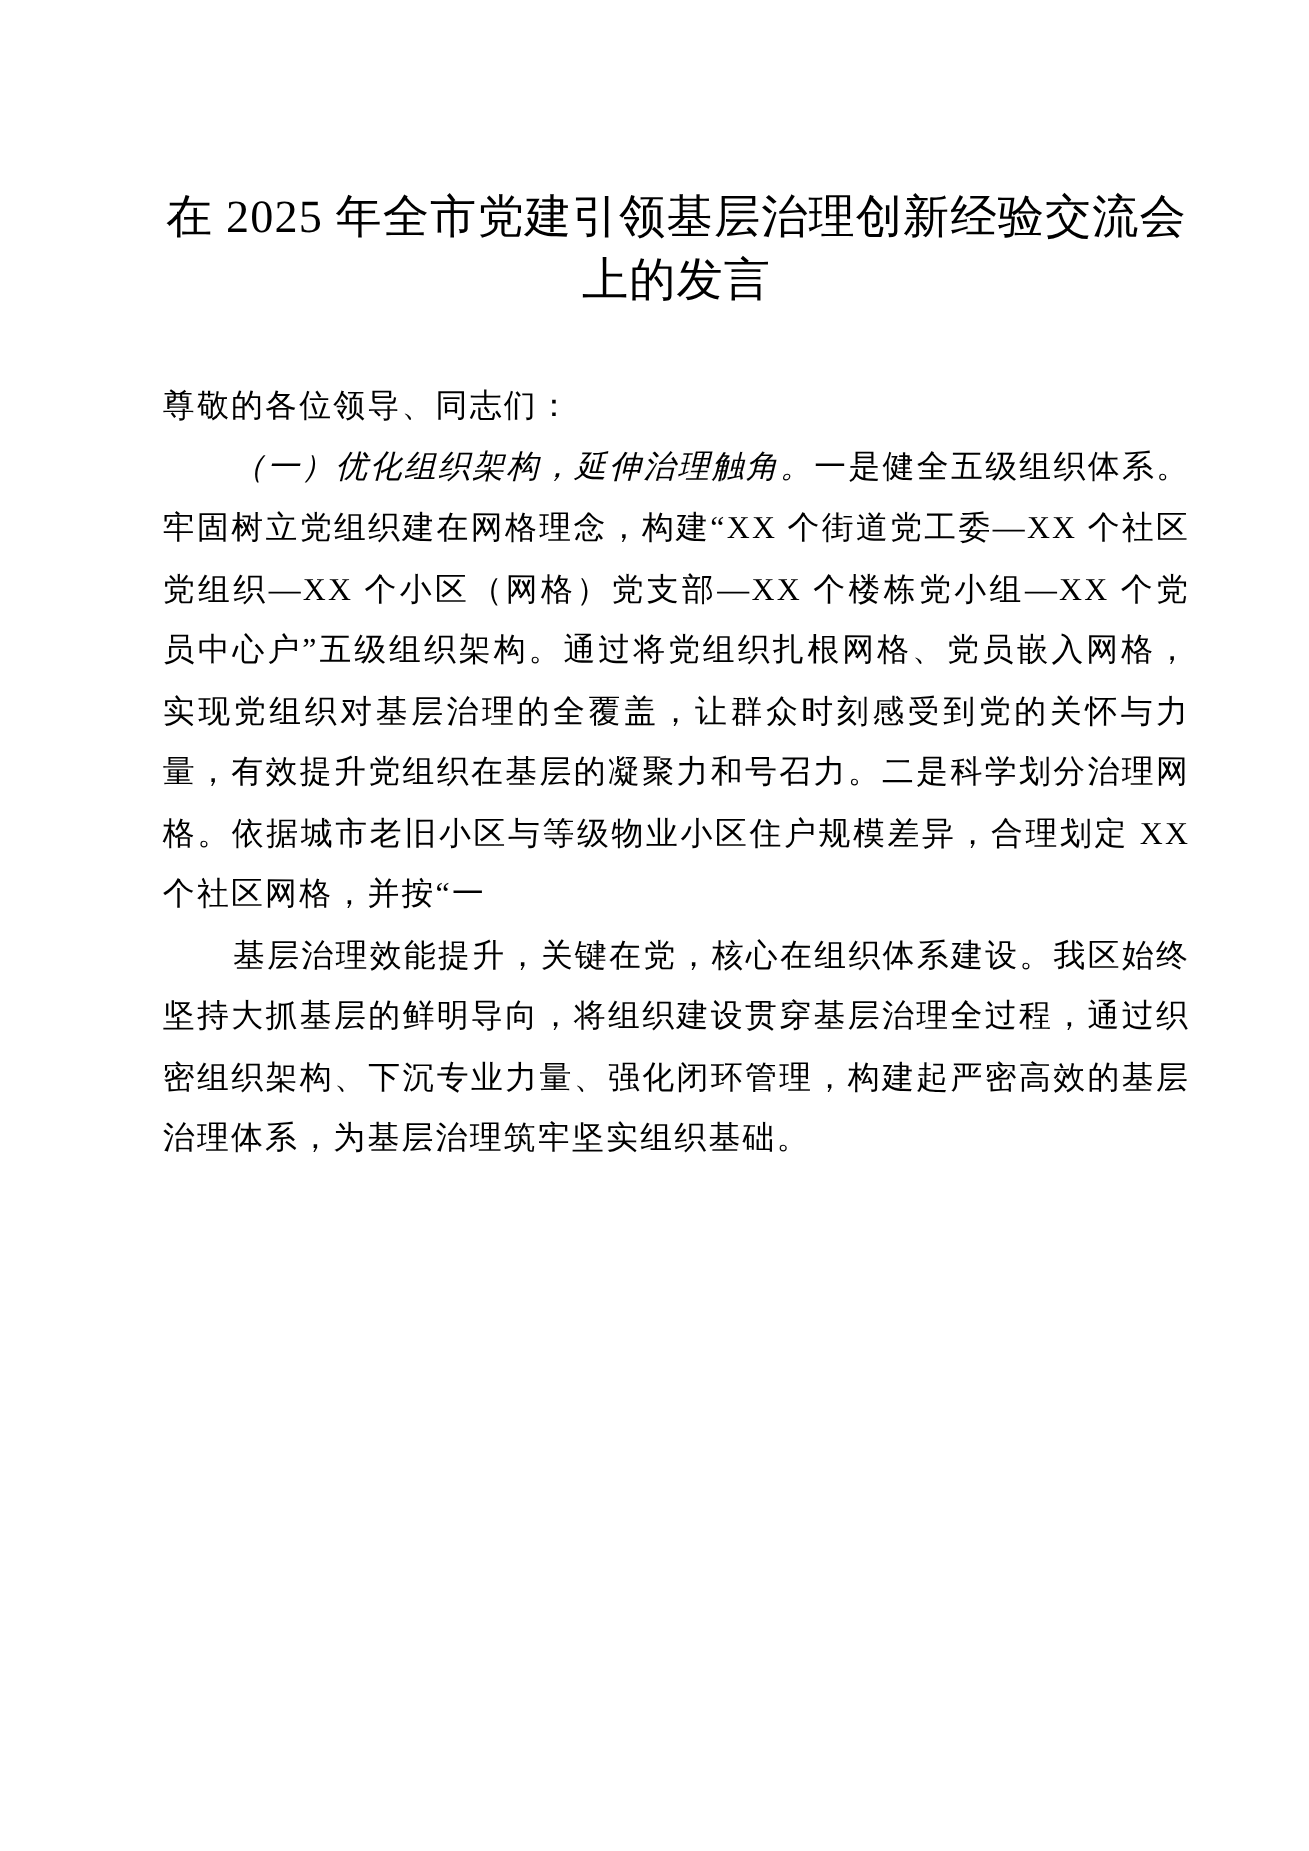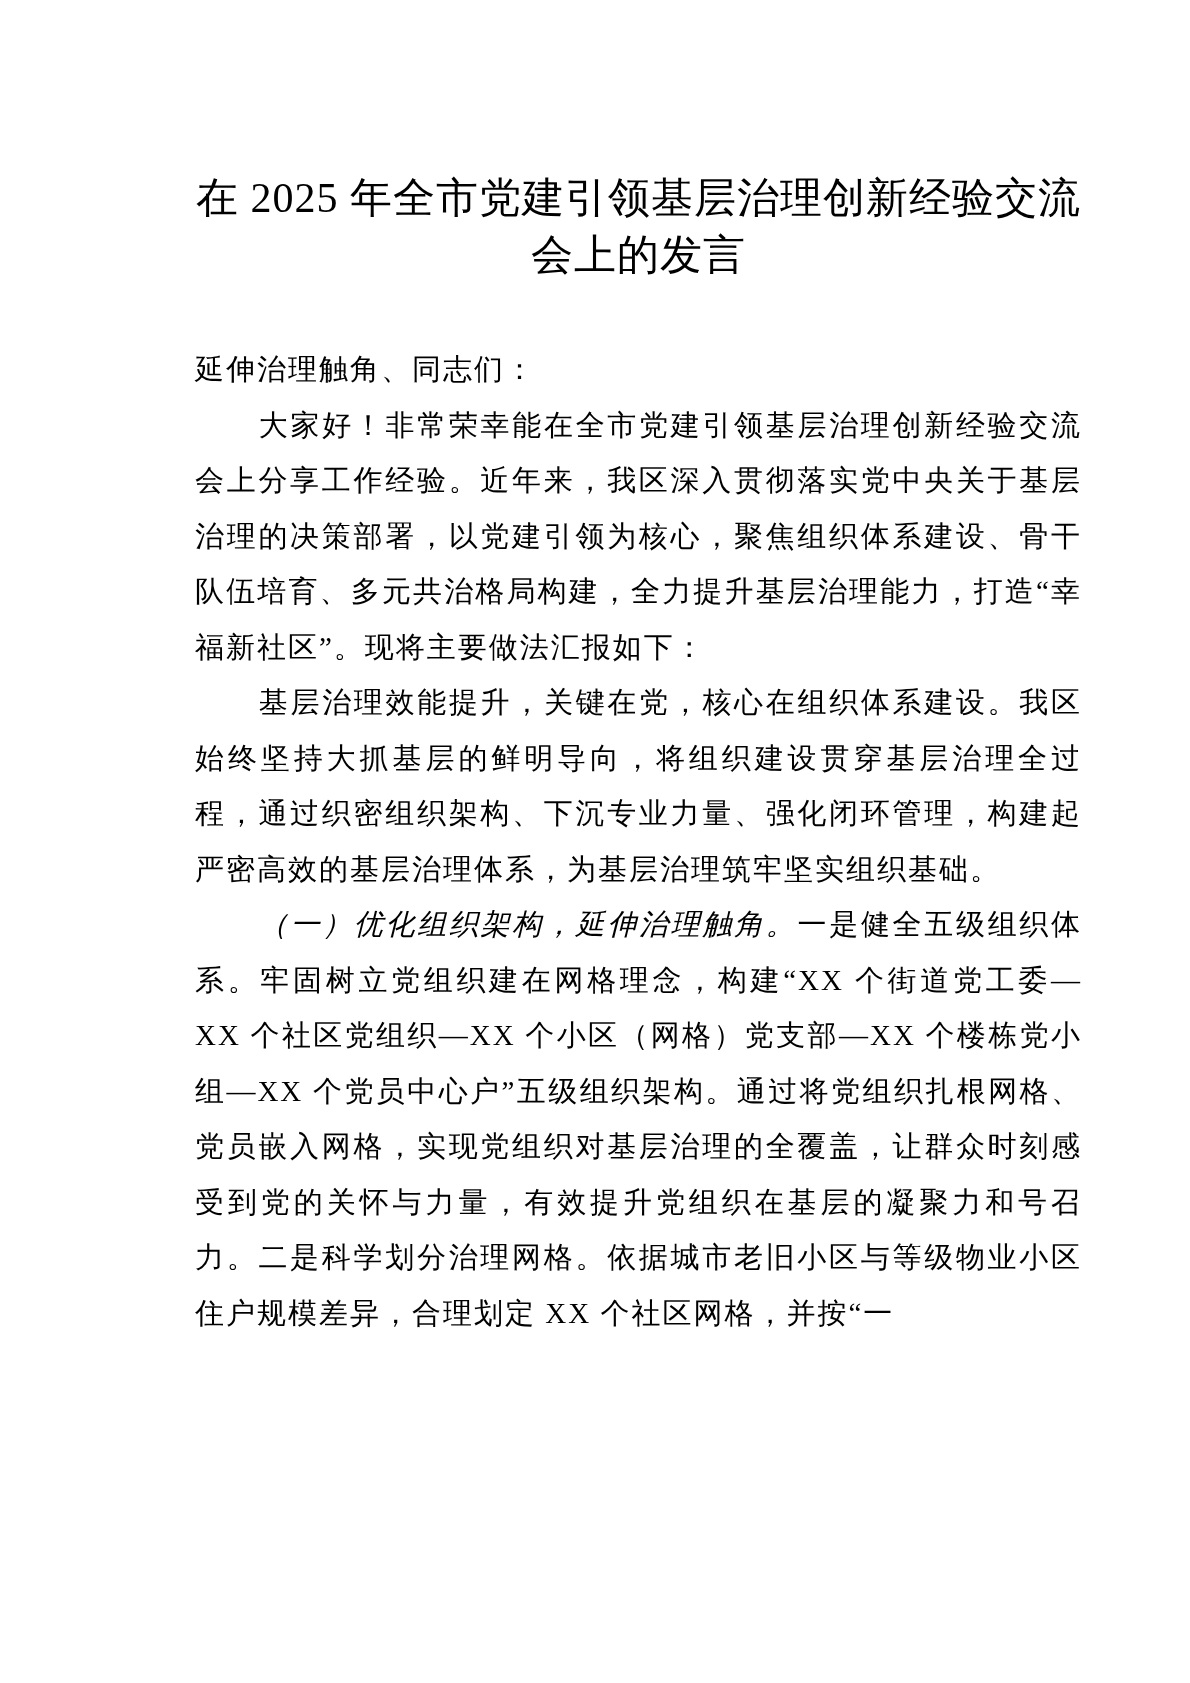--- a/index.html
+++ b/index.html
@@ -14,21 +14,20 @@
     font-family: "Liberation Serif", "DejaVu Serif", serif;
     color: #000000;
     overflow: hidden;
   }
   .page {
     position: absolute;
     inset: 0;
     box-sizing: border-box;
     padding: 170px 108px 0 148px;
     background: #ffffff;
-    margin-left: 47px;
   }
   .doc-title {
     font-size: 42px;
     line-height: 57px;
     font-weight: 400;
     text-align: center;
     letter-spacing: 1px;
     margin: 0 0 58px 0;
   }
   .salutation {
@@ -62,22 +61,21 @@
     font-weight: 400;
   }
 </style>
 </head>
 <body>
 
 <div class="page">
 
   <h1 class="doc-title">在 2025 年全市党建引领基层治理创新经验交流会上的发言</h1>
 
-  <p class="salutation">延伸治理触角、同志们：</p>
-
-  <p class="para">大家好！非常荣幸能在全市党建引领基层治理创新经验交流会上分享工作经验。近年来，我区深入贯彻落实党中央关于基层治理的决策部署，以党建引领为核心，聚焦组织体系建设、骨干队伍培育、多元共治格局构建，全力提升基层治理能力，打造“幸福新社区”。现将主要做法汇报如下：</p>
+  <p class="salutation">尊敬的各位领导、同志们：</p>
 
 
-  <p class="para">基层治理效能提升，关键在党，核心在组织体系建设。我区始终坚持大抓基层的鲜明导向，将组织建设贯穿基层治理全过程，通过织密组织架构、下沉专业力量、强化闭环管理，构建起严密高效的基层治理体系，为基层治理筑牢坚实组织基础。</p>
 
   <p class="para"><span class="kai-lead">（一）优化组织架构，延伸治理触角。</span><span>一是健全五级组织体系。牢固树立党组织建在网格理念，构建“XX 个街道党工委—XX 个社区党组织—XX 个小区（网格）党支部—XX 个楼栋党小组—XX 个党员中心户”五级组织架构。通过将党组织扎根网格、党员嵌入网格，实现党组织对基层治理的全覆盖，让群众时刻感受到党的关怀与力量，有效提升党组织在基层的凝聚力和号召力。二是科学划分治理网格。依据城市老旧小区与等级物业小区住户规模差异，合理划定 XX 个社区网格，并按“一</span></p>
+
+  <p class="para">基层治理效能提升，关键在党，核心在组织体系建设。我区始终坚持大抓基层的鲜明导向，将组织建设贯穿基层治理全过程，通过织密组织架构、下沉专业力量、强化闭环管理，构建起严密高效的基层治理体系，为基层治理筑牢坚实组织基础。</p>
 
 </div>
 
 </body></html>

